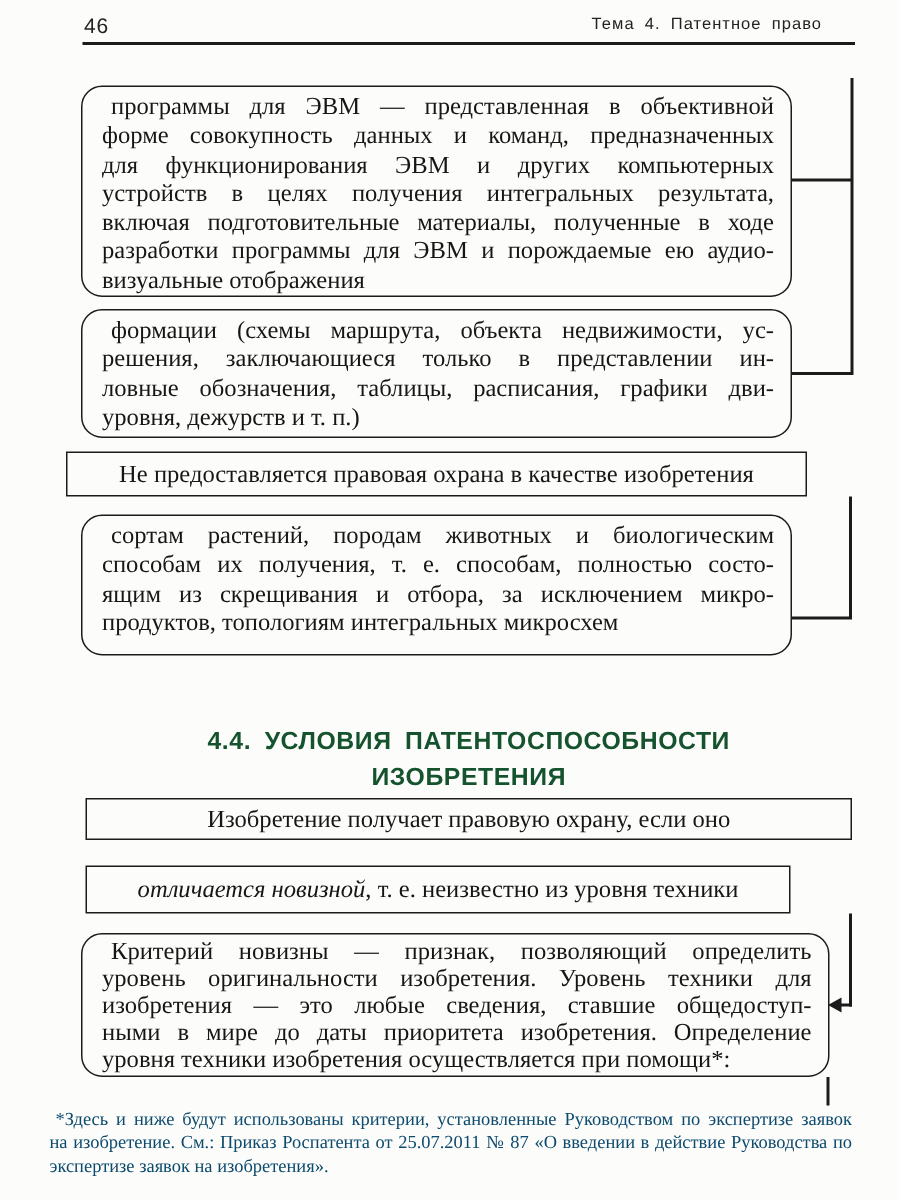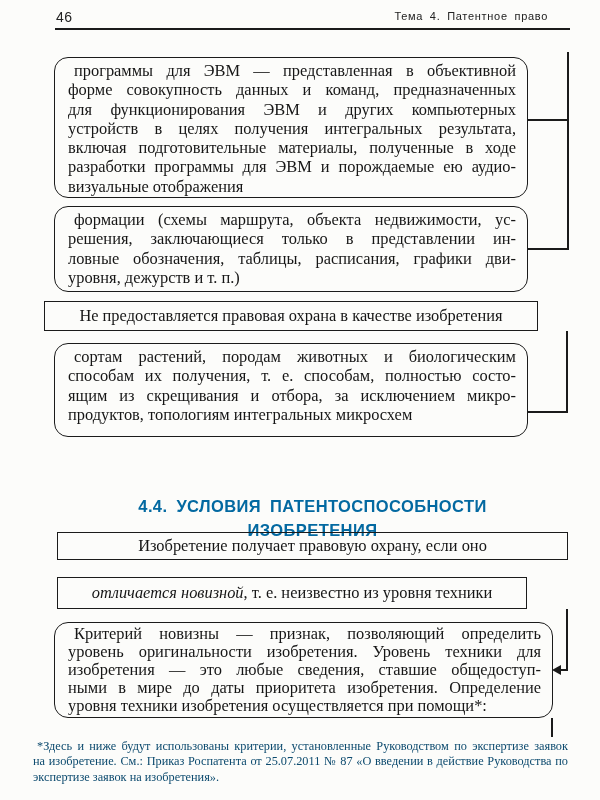--- a/index.html
+++ b/index.html
@@ -31,24 +31,24 @@
   .lines-justify .tline:first-child { text-indent:6px; }
   .lines-justify .tline:last-child { text-align-last:left; }
   .lines-center .tline { text-align:center; text-align-last:center; text-indent:0; }
 
   .center-box { display:flex; align-items:center; justify-content:center; }
   .center-text { font-size:16.4px; color:#161616; text-align:center; width:100%; }
   .emph { font-style:italic; }
 
   
   .section-heading {
-    position:absolute; left:55px; top:494px; width:515px;
+    position:absolute; left:55px; top:482px; width:515px;
     font-family:"Liberation Sans","DejaVu Sans",sans-serif;
     font-weight:bold; font-size:16.5px; line-height:24px;
-    letter-spacing:0.4px; word-spacing:4px; color:#0369a1;
+    letter-spacing:0.4px; word-spacing:4px; color:#14532d;
   }
 
   
   .hline, .vline { position:absolute; background:#1b1b1b; }
   .hline { height:1.6px; }
   .vline { width:1.6px; }
   .arrow-left {
     position:absolute; width:0; height:0;
     border-top:5px solid transparent; border-bottom:5px solid transparent;
     border-right:9px solid #1b1b1b;

